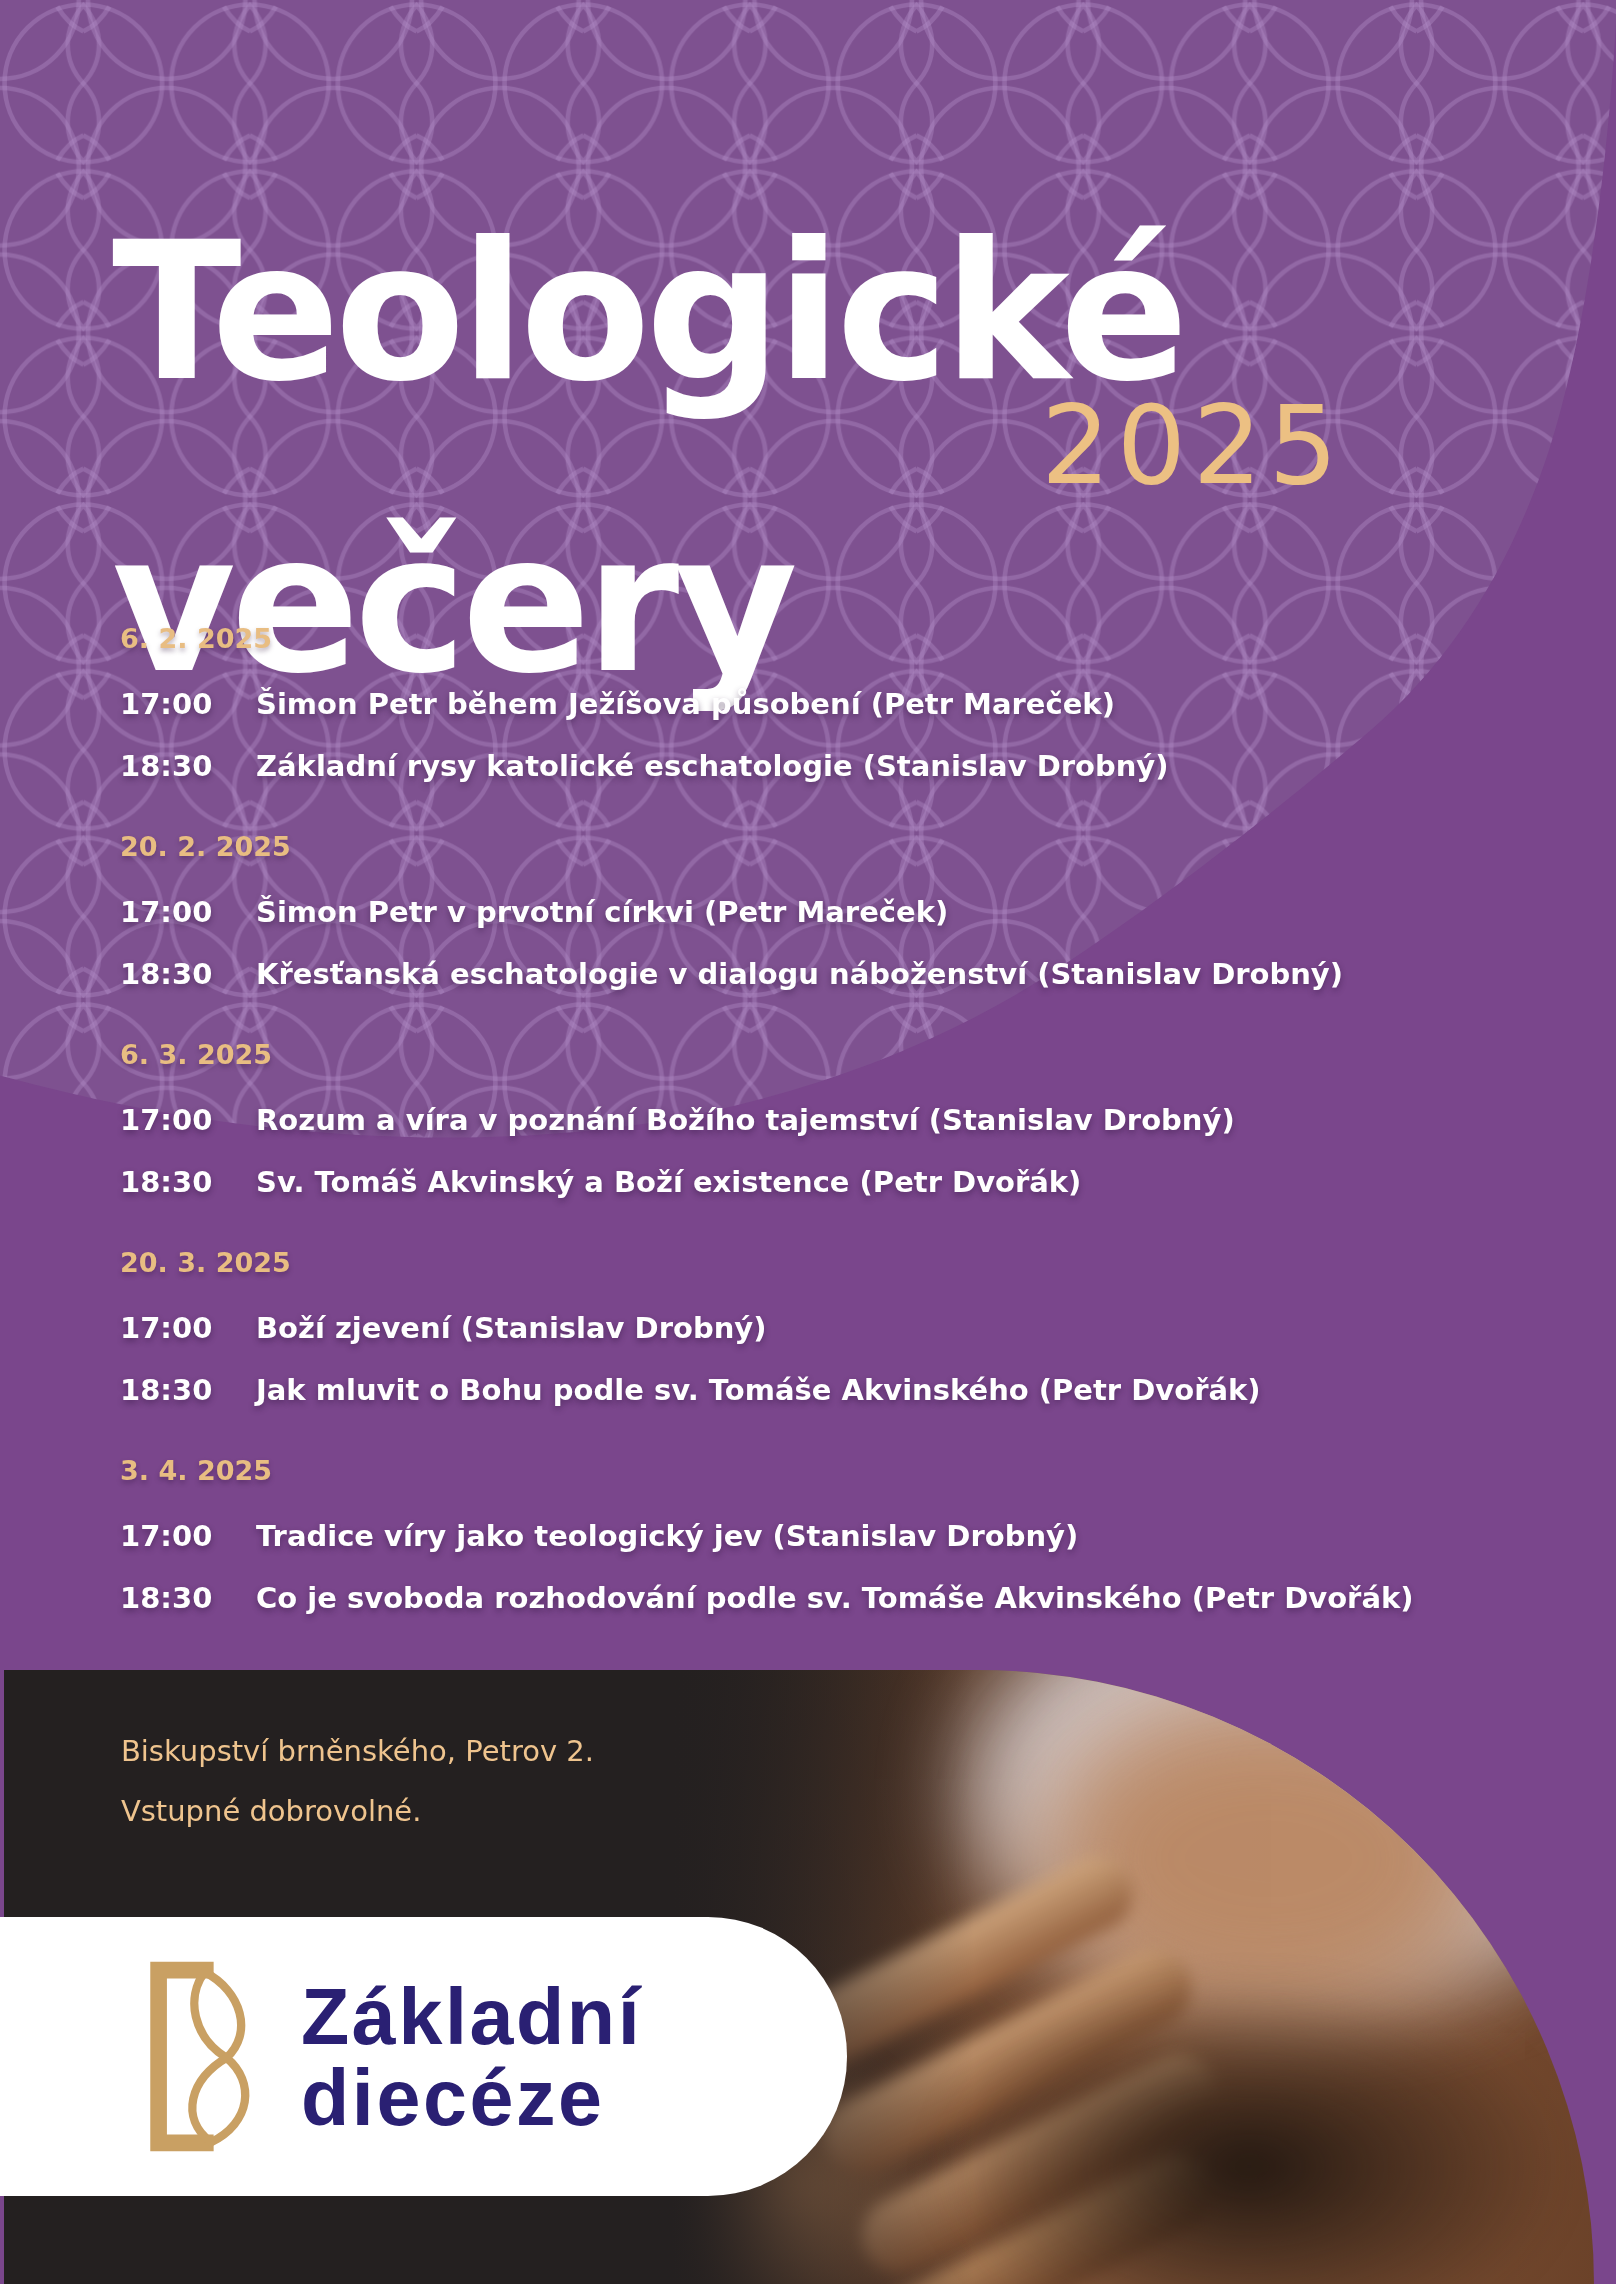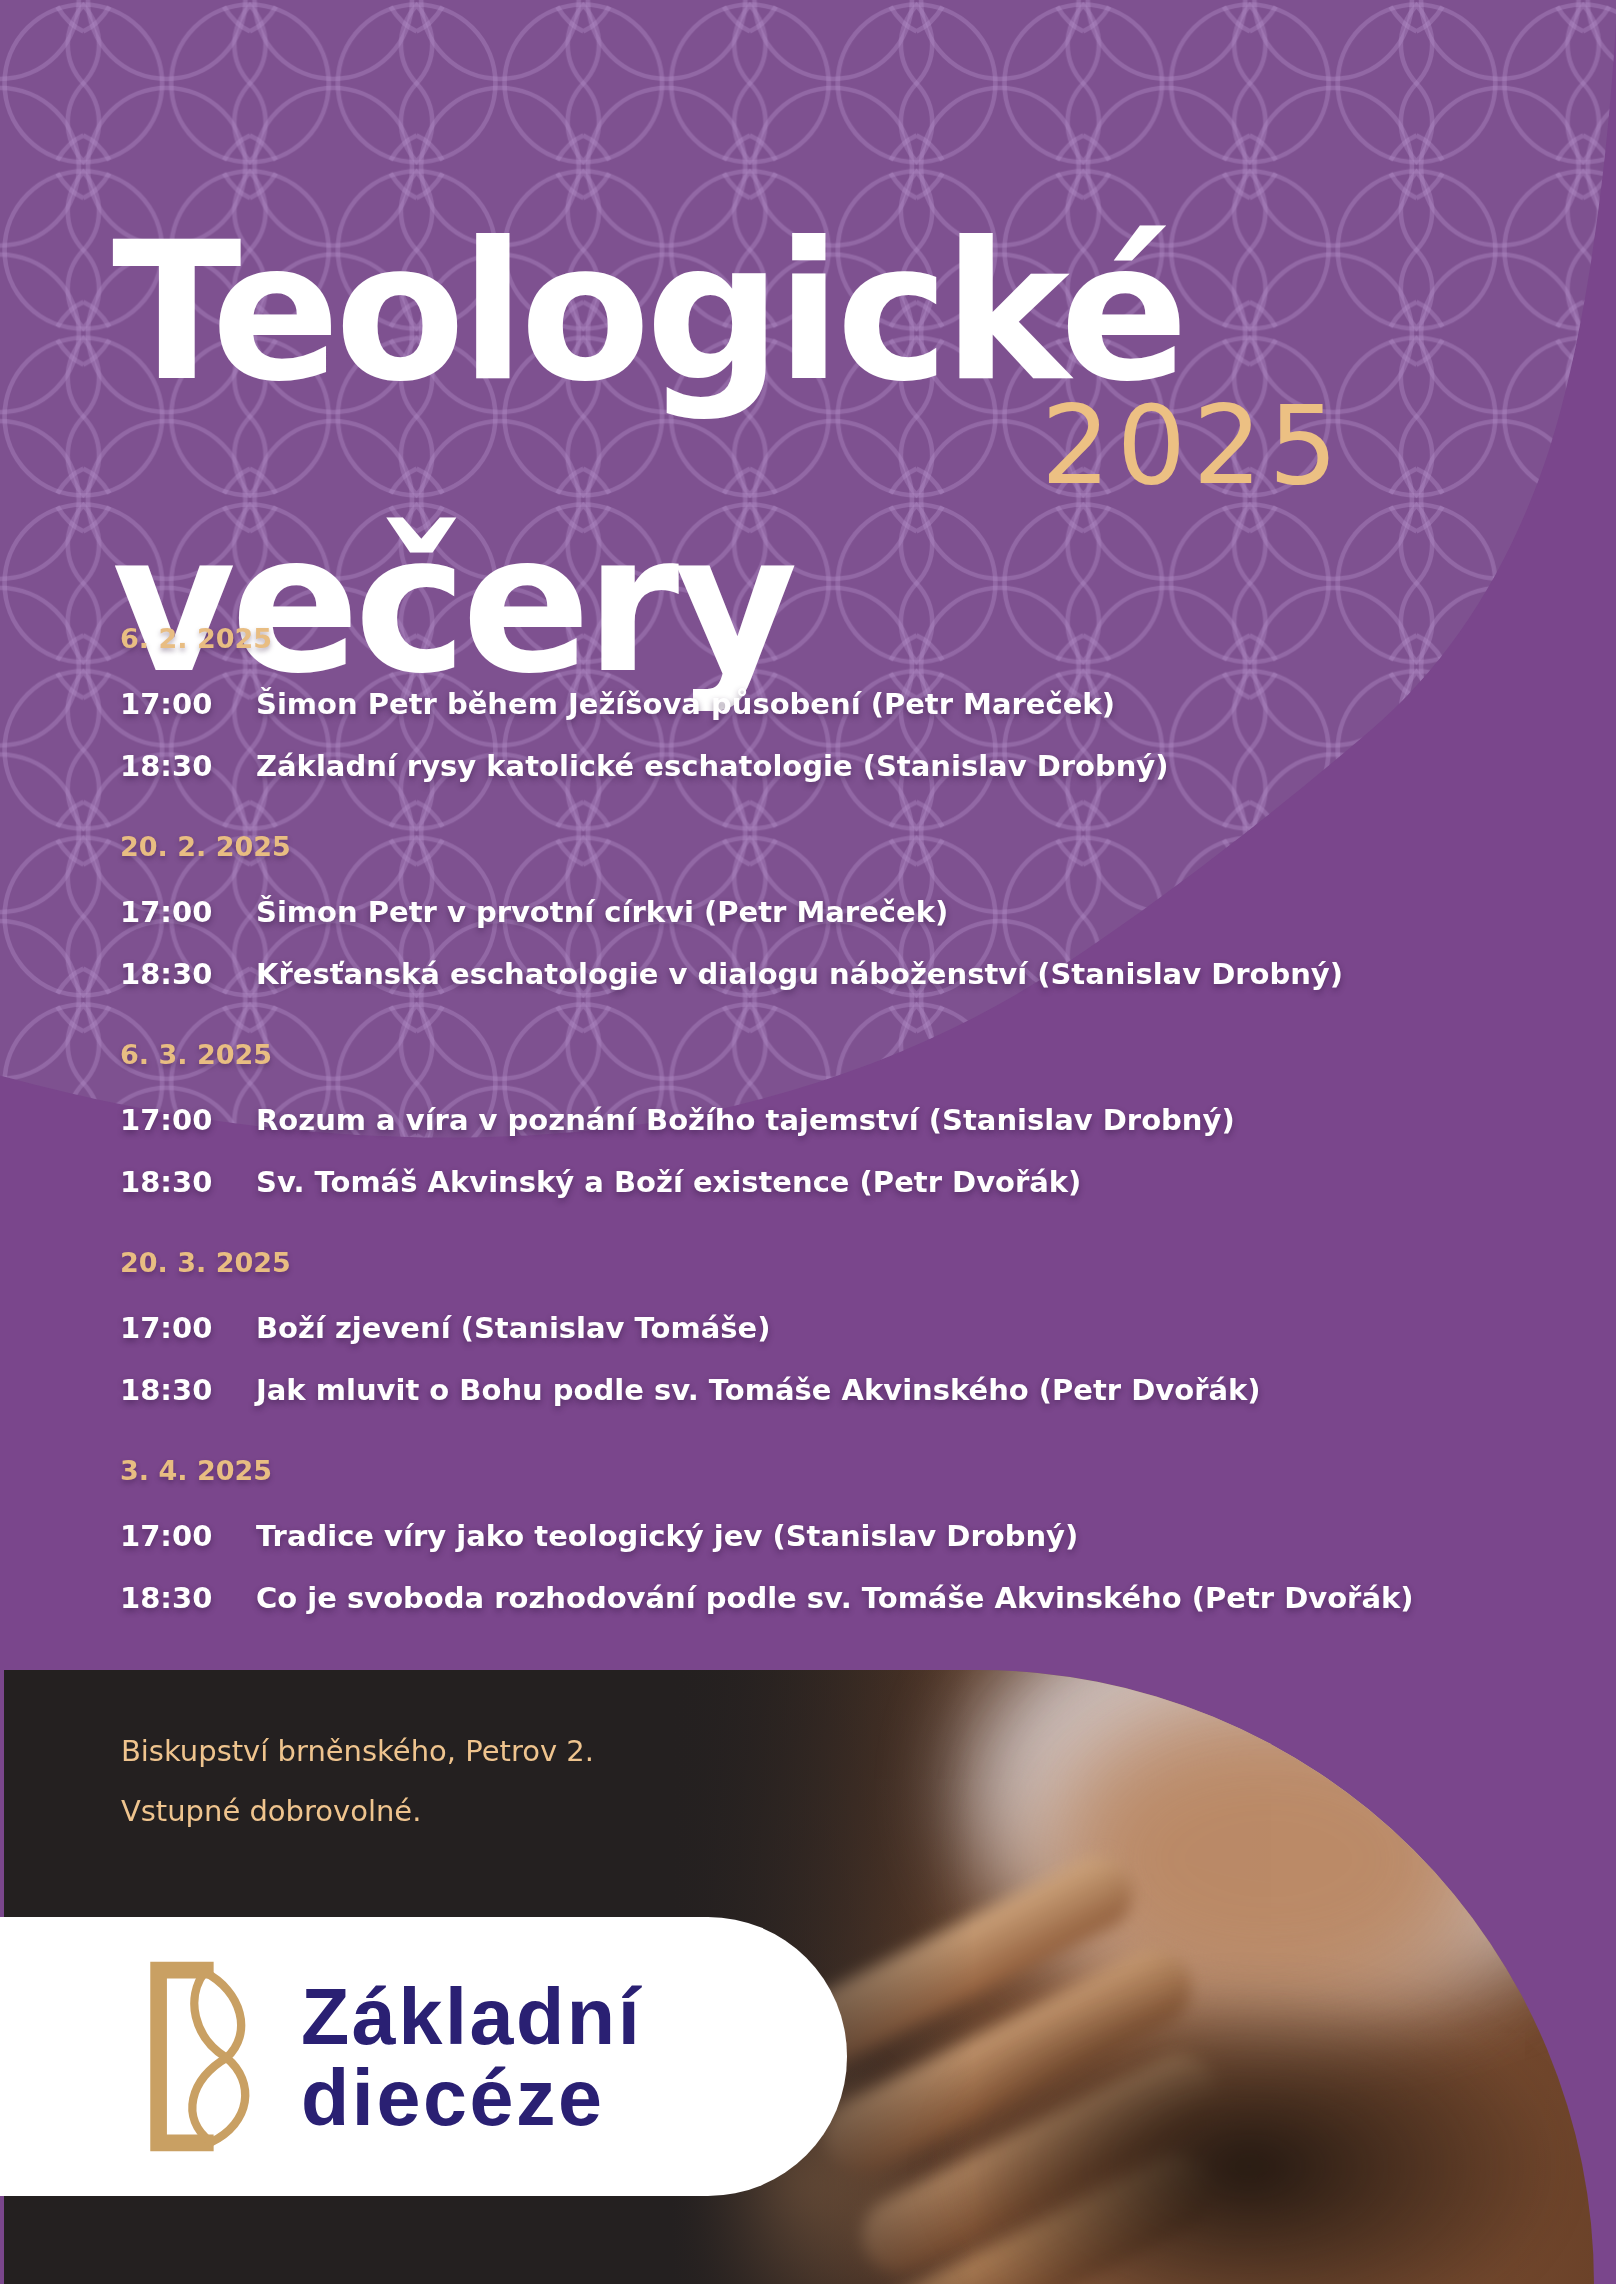--- a/index.html
+++ b/index.html
@@ -169,21 +169,21 @@
       <div class="row">
         <span class="time">18:30</span>
         <span class="evt">Sv. Tomáš Akvinský a Boží existence (Petr Dvořák)</span>
       </div>
     </div>
 
     <div class="block">
       <div class="date">20. 3. 2025</div>
       <div class="row">
         <span class="time">17:00</span>
-        <span class="evt">Boží zjevení (Stanislav Tomáše)</span>
+        <span class="evt">Boží zjevení (Stanislav Drobný)</span>
       </div>
       <div class="row">
         <span class="time">18:30</span>
         <span class="evt">Jak mluvit o Bohu podle sv. Tomáše Akvinského (Petr Dvořák)</span>
       </div>
     </div>
 
     <div class="block">
       <div class="date">3. 4. 2025</div>
       <div class="row">

